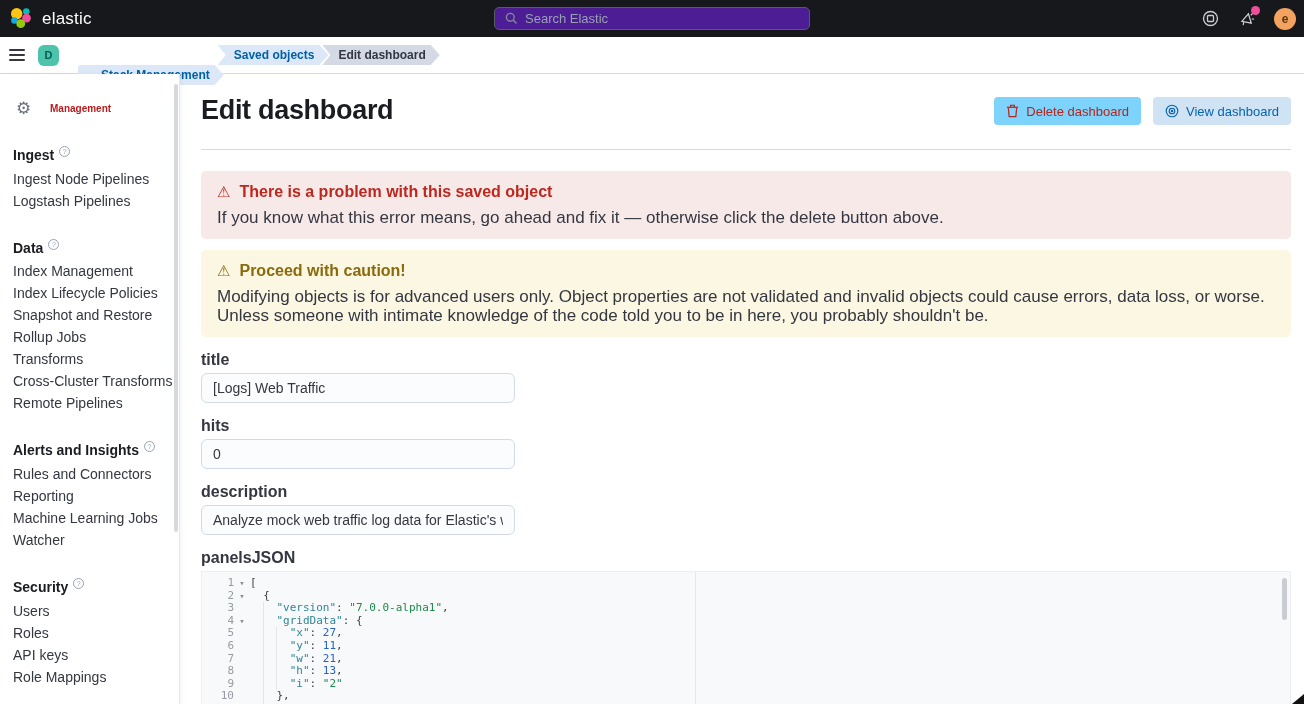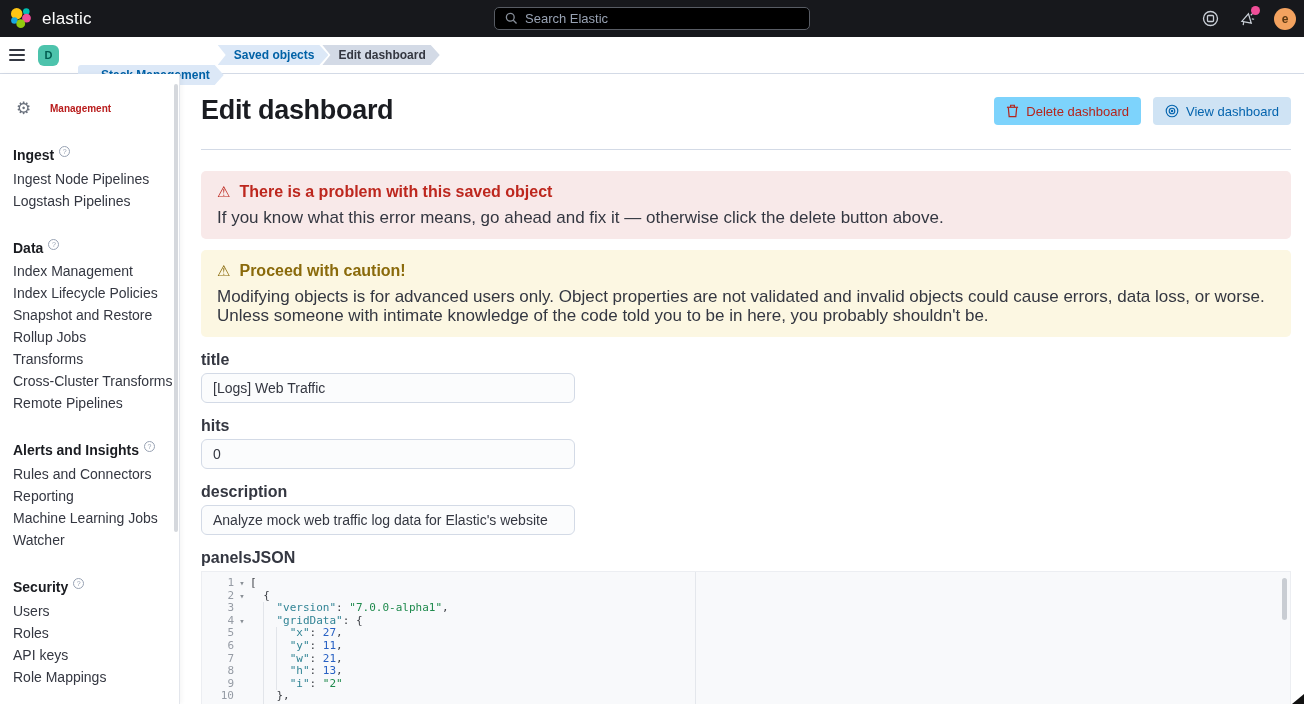--- a/index.html
+++ b/index.html
@@ -5,21 +5,21 @@
   * { margin:0; padding:0; box-sizing:border-box; }
   html,body { background:#e8e8e8; }
   body { font-family:"Liberation Sans","DejaVu Sans",sans-serif; }
   .app { position:relative; width:1304px; height:704px; background:#fff; overflow:hidden; }
 
   
   .top-header { position:relative; height:37px; background:#17181c; display:flex; align-items:center; }
   .brand { display:flex; align-items:center; gap:9px; padding-left:10px; cursor:pointer; }
   .brand-name { color:#fff; font-size:17px; font-weight:500; letter-spacing:.2px; }
   .hdr-search { position:absolute; left:50%; top:7px; transform:translateX(-50%); width:316px; height:23px;
-    background:#000000; border:1px solid #585c64; border-radius:5px; display:flex; align-items:center; gap:7px;
+    background:#4c1d95; border:1px solid #585c64; border-radius:5px; display:flex; align-items:center; gap:7px;
     padding:0 10px; cursor:text; }
   .hdr-search .ph { color:#98a2b3; font-size:13px; }
   .hdr-right { position:absolute; right:8px; top:0; height:37px; display:flex; align-items:center; gap:17px; }
   .hdr-icon-btn { position:relative; display:flex; align-items:center; justify-content:center; width:20px; height:20px; cursor:pointer; }
   .notif-dot { position:absolute; top:-3px; right:-3px; width:9px; height:9px; border-radius:50%; background:#f04e98; }
   .avatar { width:22px; height:22px; border-radius:50%; background:#f3a25f; color:#5c3811; font-size:12px; font-weight:700;
     display:flex; align-items:center; justify-content:center; cursor:pointer; }
 
   
   .crumb-bar { height:37px; background:#fff; border-bottom:1px solid #d3dae6; display:flex; align-items:center; }
@@ -66,21 +66,21 @@
   .callout-warning { background:#fcf7e2; margin-top:11px; }
   .callout-title { display:flex; align-items:center; gap:9px; font-size:16px; font-weight:600; line-height:18px; }
   .callout-danger .callout-title { color:#bd271e; }
   .callout-warning .callout-title { color:#8a6a0b; }
   .callout-title .warn-glyph { font-size:15px; }
   .callout-body { margin-top:7px; font-size:17px; line-height:19px; color:#343741; max-width:1080px; }
 
   .form { margin-top:14px; }
   .field { margin-bottom:14px; }
   .field-label { font-size:16px; font-weight:700; color:#343741; margin-bottom:4px; }
-  .text-input { width:374px; height:30px; background:#fbfcfd; border:1px solid #d3dae6; border-radius:6px;
+  .text-input { width:314px; height:30px; background:#fbfcfd; border:1px solid #d3dae6; border-radius:6px;
     padding:0 11px; font-size:14px; color:#343741; font-family:inherit; outline:none; }
 
   
   .code-editor { position:relative; width:100%; height:200px; background:#f8f9fb; border:1px solid #eceef2;
     overflow:hidden; font-family:"DejaVu Sans Mono","Liberation Mono",monospace; font-size:11px; padding-top:5px; cursor:text; }
   .print-margin { position:absolute; left:493px; top:0; bottom:0; width:1px; background:#e4e7ec; }
   .code-line { display:flex; height:12.6px; line-height:12.6px; white-space:pre; position:relative; }
   .gutter-num { width:32px; text-align:right; color:#969ca5; flex:0 0 32px; }
   .fold-cell { width:16px; flex:0 0 16px; text-align:center; color:#8a9096; font-size:9px; line-height:12.6px; }
   .code-content { white-space:pre; }

